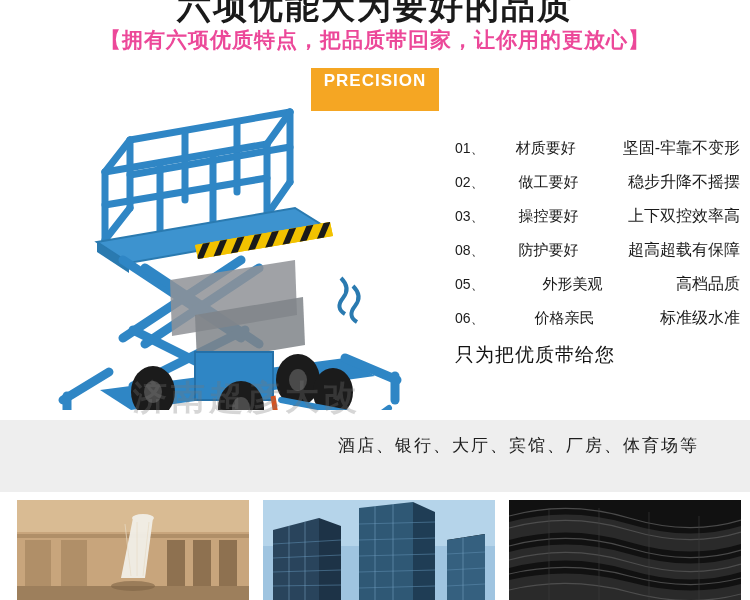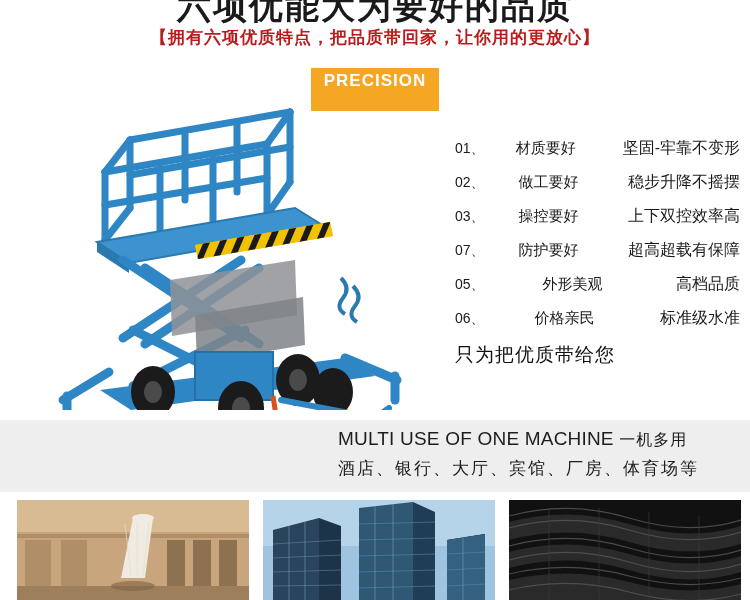--- a/index.html
+++ b/index.html
@@ -36,23 +36,23 @@
     overflow: hidden;
     height: 36px;
     line-height: 36px;
   }
   .subhead {
     position: absolute;
     top: 26px;
     left: 0;
     width: 750px;
     text-align: center;
-    font-size: 17px;
+    font-size: 21px;
     font-weight: bold;
-    color: #b91c1c;
+    color: #ec4899;
     letter-spacing: 1px;
     white-space: nowrap;
   }
   .precision-wrap {
     position: absolute;
     top: 68px;
     left: 0;
     width: 750px;
     text-align: center;
   }
@@ -285,62 +285,59 @@
         <path d="M236 300 L330 318"></path>
         <path d="M330 318 L344 308"></path>
       </g>
       <line x1="228" y1="296" x2="232" y2="322" stroke="#d6521f" stroke-width="5"></line>
 
       <g stroke="#2a7ab0" stroke-width="4" fill="none">
         <path d="M296 178 q10 10 2 20 q-8 10 2 16"></path>
         <path d="M308 186 q10 10 2 20 q-8 10 2 16"></path>
       </g>
     </svg>
+    <div class="watermark">济南超彦大改</div>
   </div>
 
   <div class="features">
     <div class="feature-row">
       <span class="feature-num">01、</span>
       <span class="feature-title">材质要好</span>
       <span class="feature-desc">坚固-牢靠不变形</span>
     </div>
     <div class="feature-row">
       <span class="feature-num">02、</span>
       <span class="feature-title">做工要好</span>
       <span class="feature-desc">稳步升降不摇摆</span>
     </div>
     <div class="feature-row">
       <span class="feature-num">03、</span>
       <span class="feature-title">操控要好</span>
       <span class="feature-desc">上下双控效率高</span>
     </div>
     <div class="feature-row">
-      <span class="feature-num">07、</span>
+      <span class="feature-num">08、</span>
       <span class="feature-title">防护要好</span>
       <span class="feature-desc">超高超载有保障</span>
     </div>
     <div class="feature-row">
       <span class="feature-num">05、</span>
       <span class="feature-title">外形美观</span>
       <span class="feature-desc">高档品质</span>
     </div>
     <div class="feature-row">
       <span class="feature-num">06、</span>
       <span class="feature-title">价格亲民</span>
       <span class="feature-desc">标准级水准</span>
     </div>
     <div class="features-tagline">只为把优质带给您</div>
   </div>
 
   <div class="band"></div>
   <div class="band-right">
-    <div class="band-en">
-      <span>MULTI USE OF ONE MACHINE</span>
-      <span class="cn">一机多用</span>
-    </div>
     <div class="band-cn2">酒店、银行、大厅、宾馆、厂房、体育场等</div>
   </div>
 
   <div class="photos">
 
     <div class="photo p1">
       <svg width="232" height="100" viewBox="0 0 232 100">
         <rect width="232" height="100" fill="#c8a57c"></rect>
         <rect x="0" y="0" width="232" height="32" fill="#d9bb93"></rect>
         <g fill="#b08f68">

